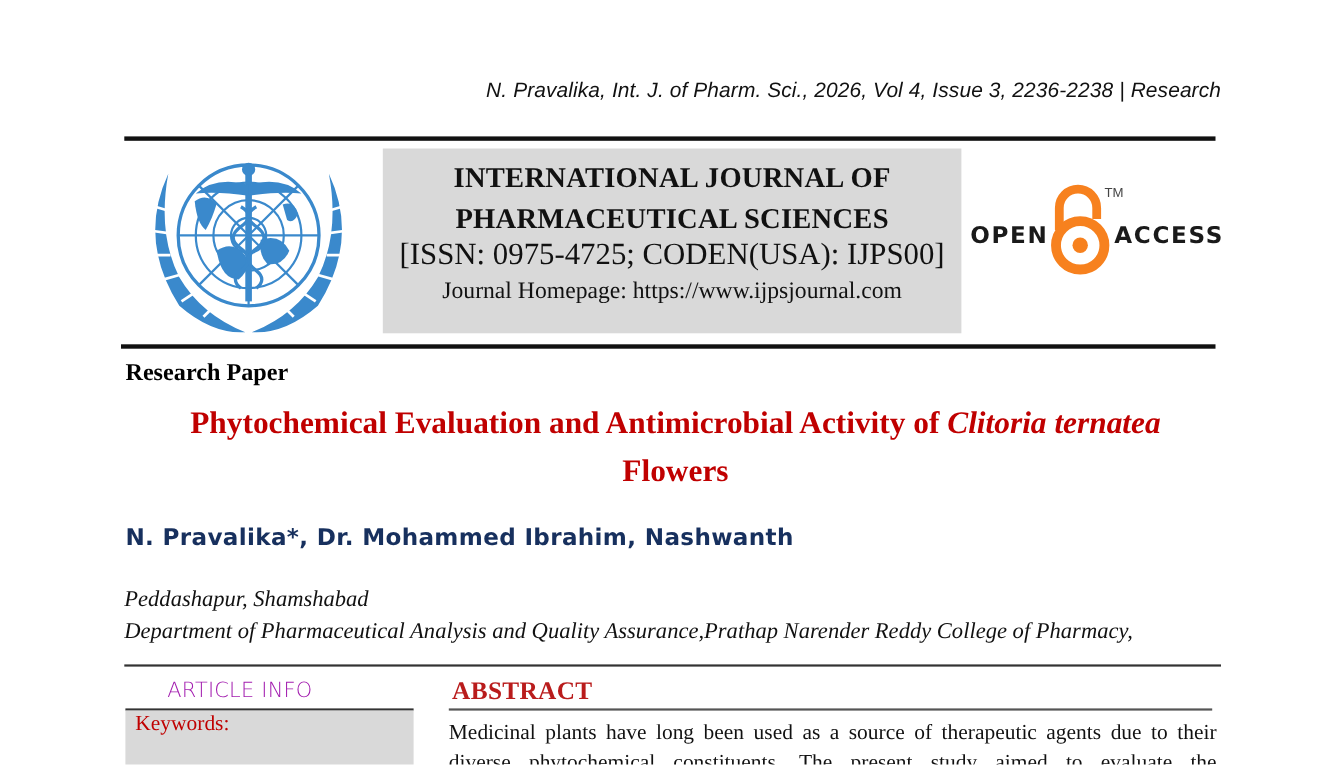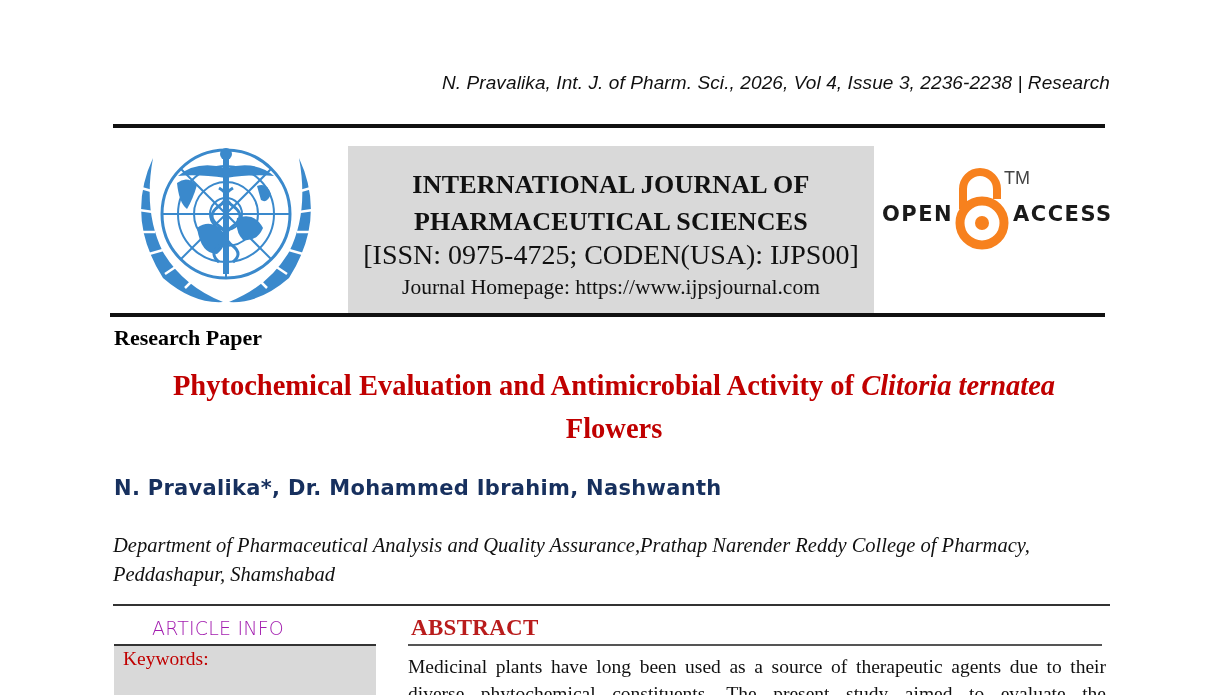--- a/index.html
+++ b/index.html
@@ -10,22 +10,22 @@
       position: absolute; top: 72px; right: 110px;
       font-family: "Liberation Sans", sans-serif; font-style: italic;
       font-size: 19px; color: #111; letter-spacing: 0.1px;
     }
     .rule-top { position: absolute; left: 113px; top: 124px; width: 992px; height: 4px; background: #111; }
     .rule-mid { position: absolute; left: 110px; top: 313px; width: 995px; height: 4px; background: #111; }
 
     .logo-emblem { position: absolute; left: 127px; top: 138px; width: 198px; height: 168px; }
 
     .journal-box {
-      position: absolute; left: 348px; top: 146px; width: 526px; height: 168px;
-      background: #d9d9d9; text-align: center; padding-top: 20px;
+      position: absolute; left: 348px; top: 135px; width: 526px; height: 168px;
+      background: #d9d9d9; text-align: center; padding-top: 8px;
     }
     .journal-title { font-weight: bold; font-size: 26px; line-height: 37px; color: #111; letter-spacing: 0.2px; }
     .journal-issn { font-size: 28px; line-height: 30px; color: #111; }
     .journal-home { font-size: 21.5px; line-height: 34px; color: #111; }
 
     .oa-logo { position: absolute; left: 880px; top: 165px; width: 230px; height: 90px; }
     .oa-word {
       position: absolute; top: 37px; font-family: "DejaVu Sans", sans-serif; font-weight: bold;
       font-size: 21px; color: #1a1a1a; letter-spacing: 1.5px;
     }
@@ -128,38 +128,38 @@
   <div class="journal-home">Journal Homepage: https://www.ijpsjournal.com</div>
 </div>
 
 <div class="oa-logo">
   <span class="oa-word" style="left:2px;">OPEN</span>
   <svg style="position:absolute;left:73px;top:0;" width="60" height="88" viewBox="0 0 60 88">
     <path d="M10 44 V24 a17 17 0 0 1 34 0 V34" fill="none" stroke="#f7811e" stroke-width="8"></path>
     <circle cx="29" cy="58" r="22" fill="none" stroke="#f7811e" stroke-width="9"></circle>
     <circle cx="29" cy="58" r="7" fill="#f7811e"></circle>
   </svg>
-  <span style="position:absolute;left:124px;top:3px;font-family:'Liberation Sans',sans-serif;font-size:18px;color:#444;">TM</span>
+  <span style="position:absolute;left:124px;top:3px;font-family:'Liberation Sans',sans-serif;font-size:12px;color:#444;">TM</span>
   <span class="oa-word" style="left:133px;">ACCESS</span>
 </div>
 
 <div class="rule-mid"></div>
 
 <div class="paper-type">Research Paper</div>
 
 <div class="paper-title">
   <span>Phytochemical Evaluation and Antimicrobial Activity of </span><i>Clitoria ternatea</i><br>
   <span>Flowers</span>
 </div>
 
 <div class="authors">N. Pravalika*, Dr. Mohammed Ibrahim, Nashwanth</div>
 
 <div class="affiliation">
+  <div>Peddashapur, Shamshabad</div>
   <div>Department of Pharmaceutical Analysis and Quality Assurance,Prathap Narender Reddy College of Pharmacy,</div>
-  <div>Peddashapur, Shamshabad</div>
 </div>
 
 <div class="rule-sep"></div>
 
 <div class="ai-label">ARTICLE INFO</div>
 <div class="ai-rule"></div>
 <div class="ai-box">
   <div class="ai-keywords">Keywords:</div>
 </div>
 

